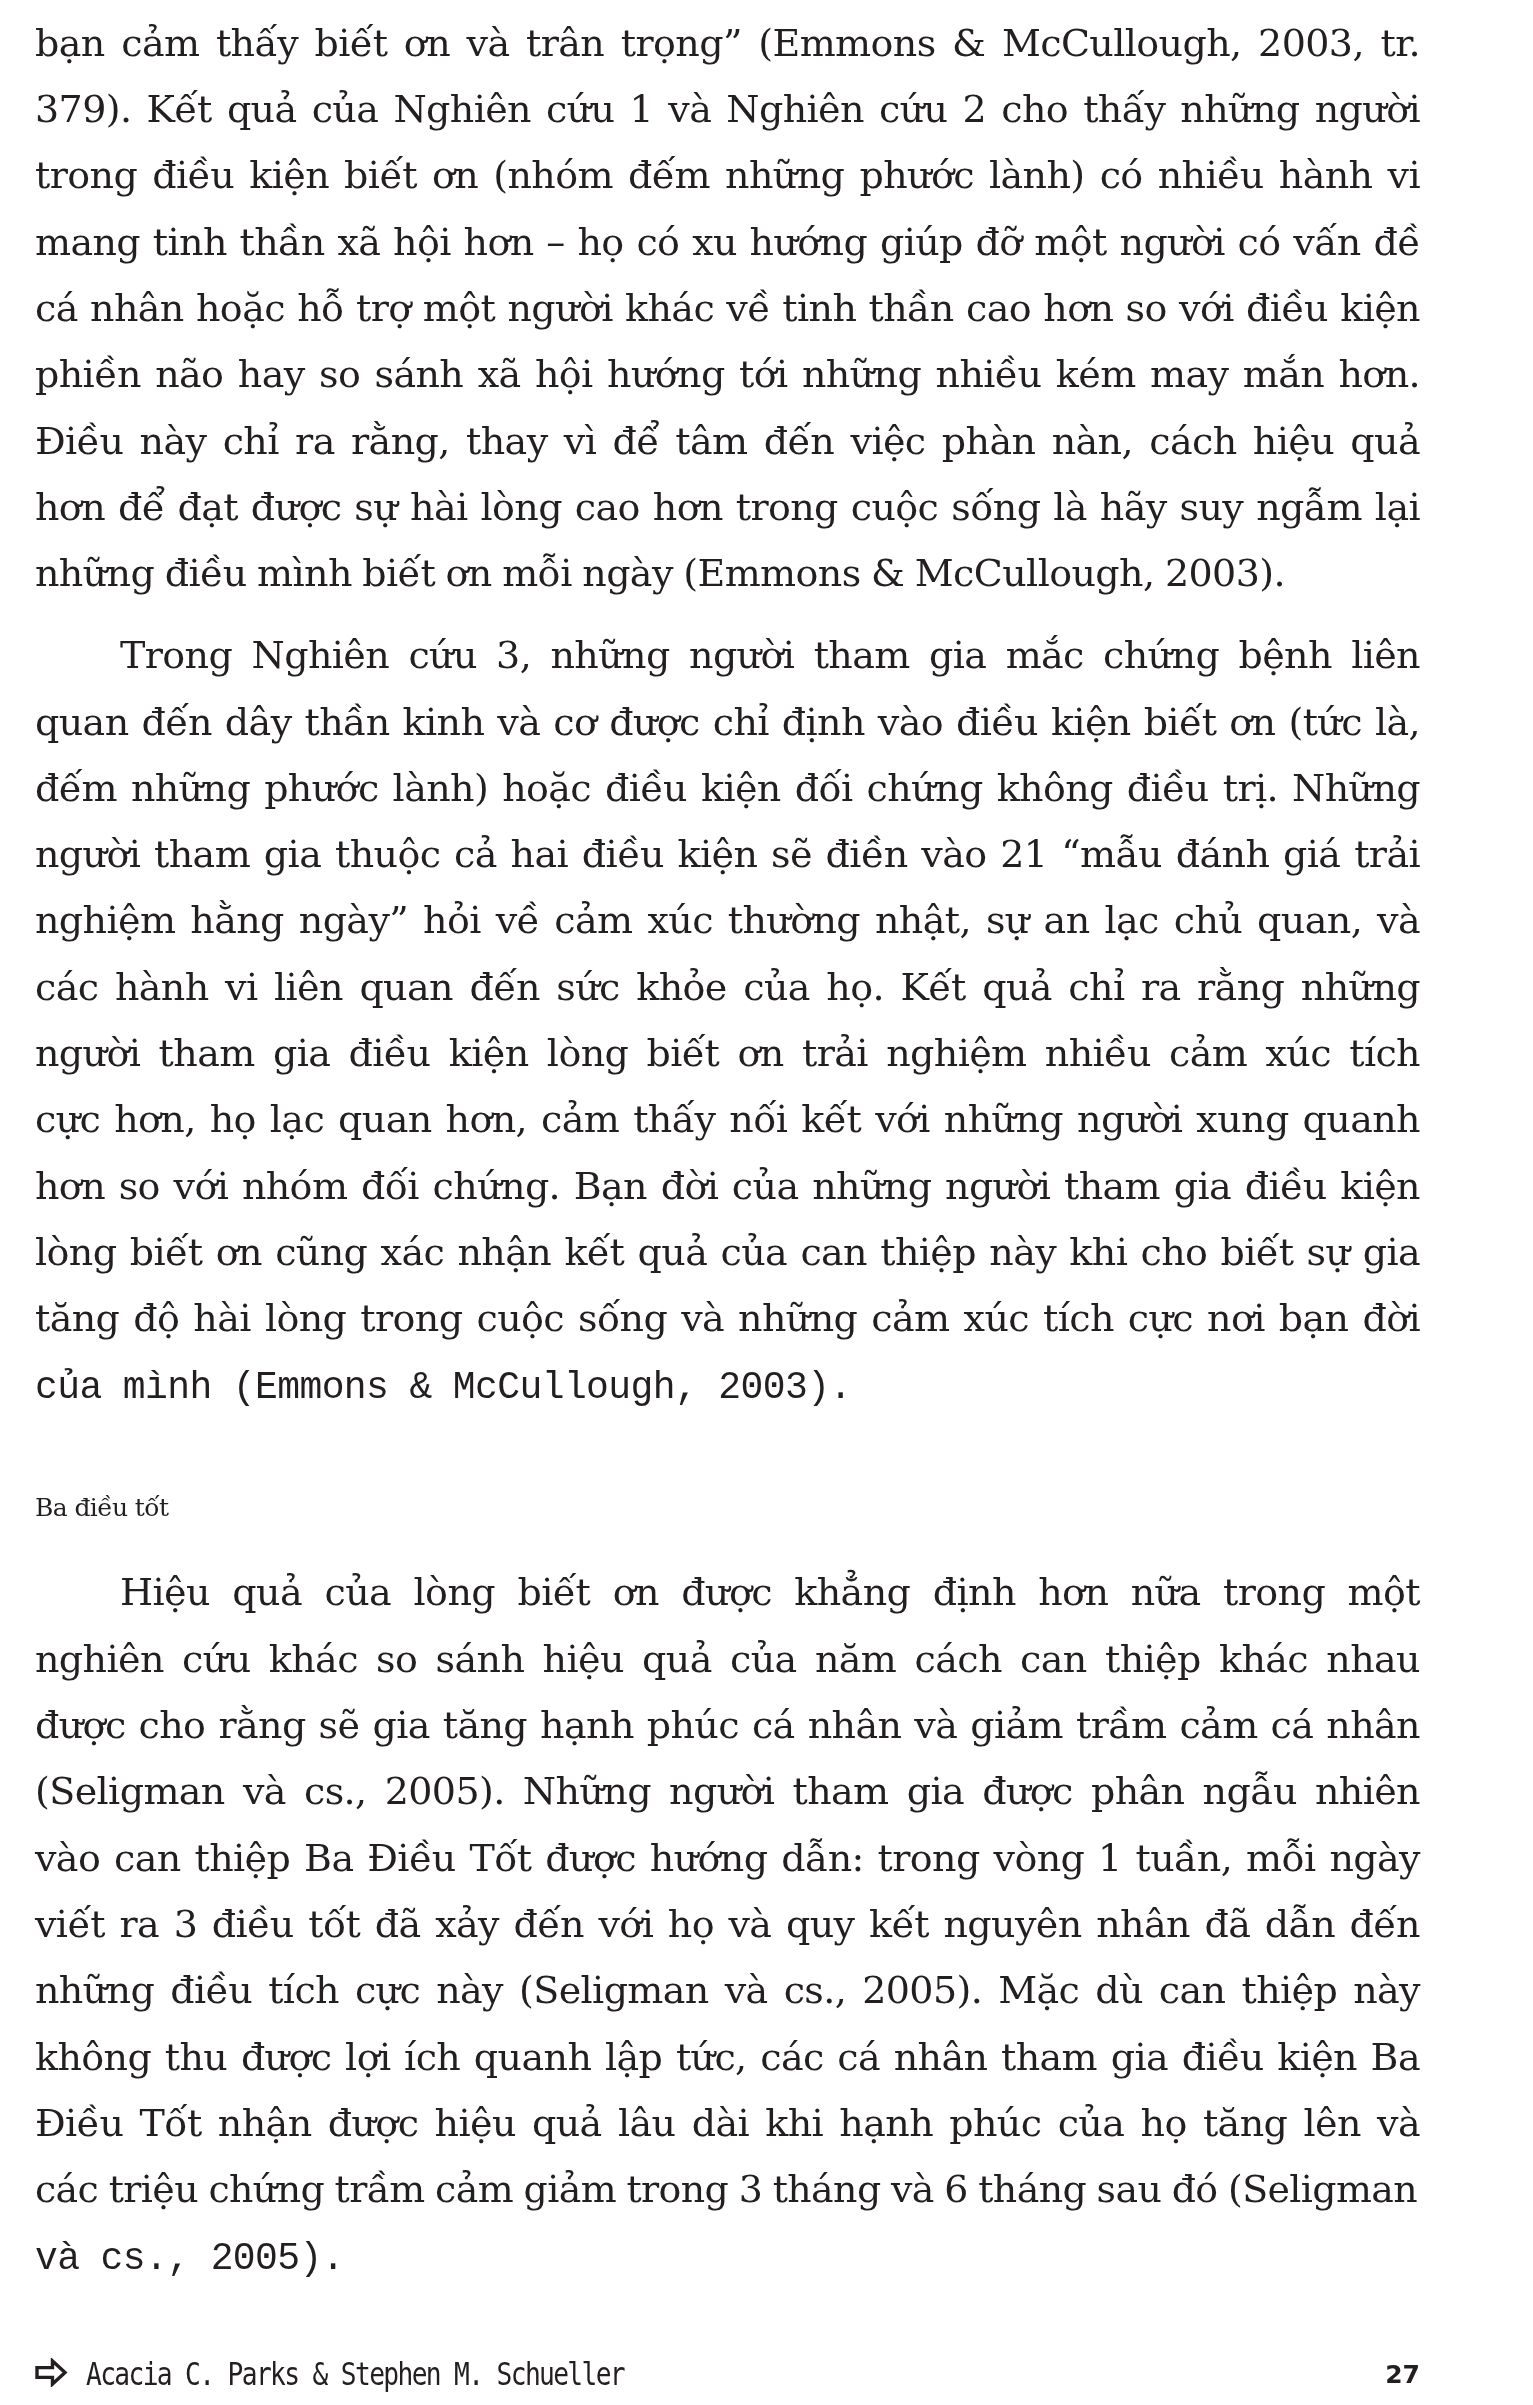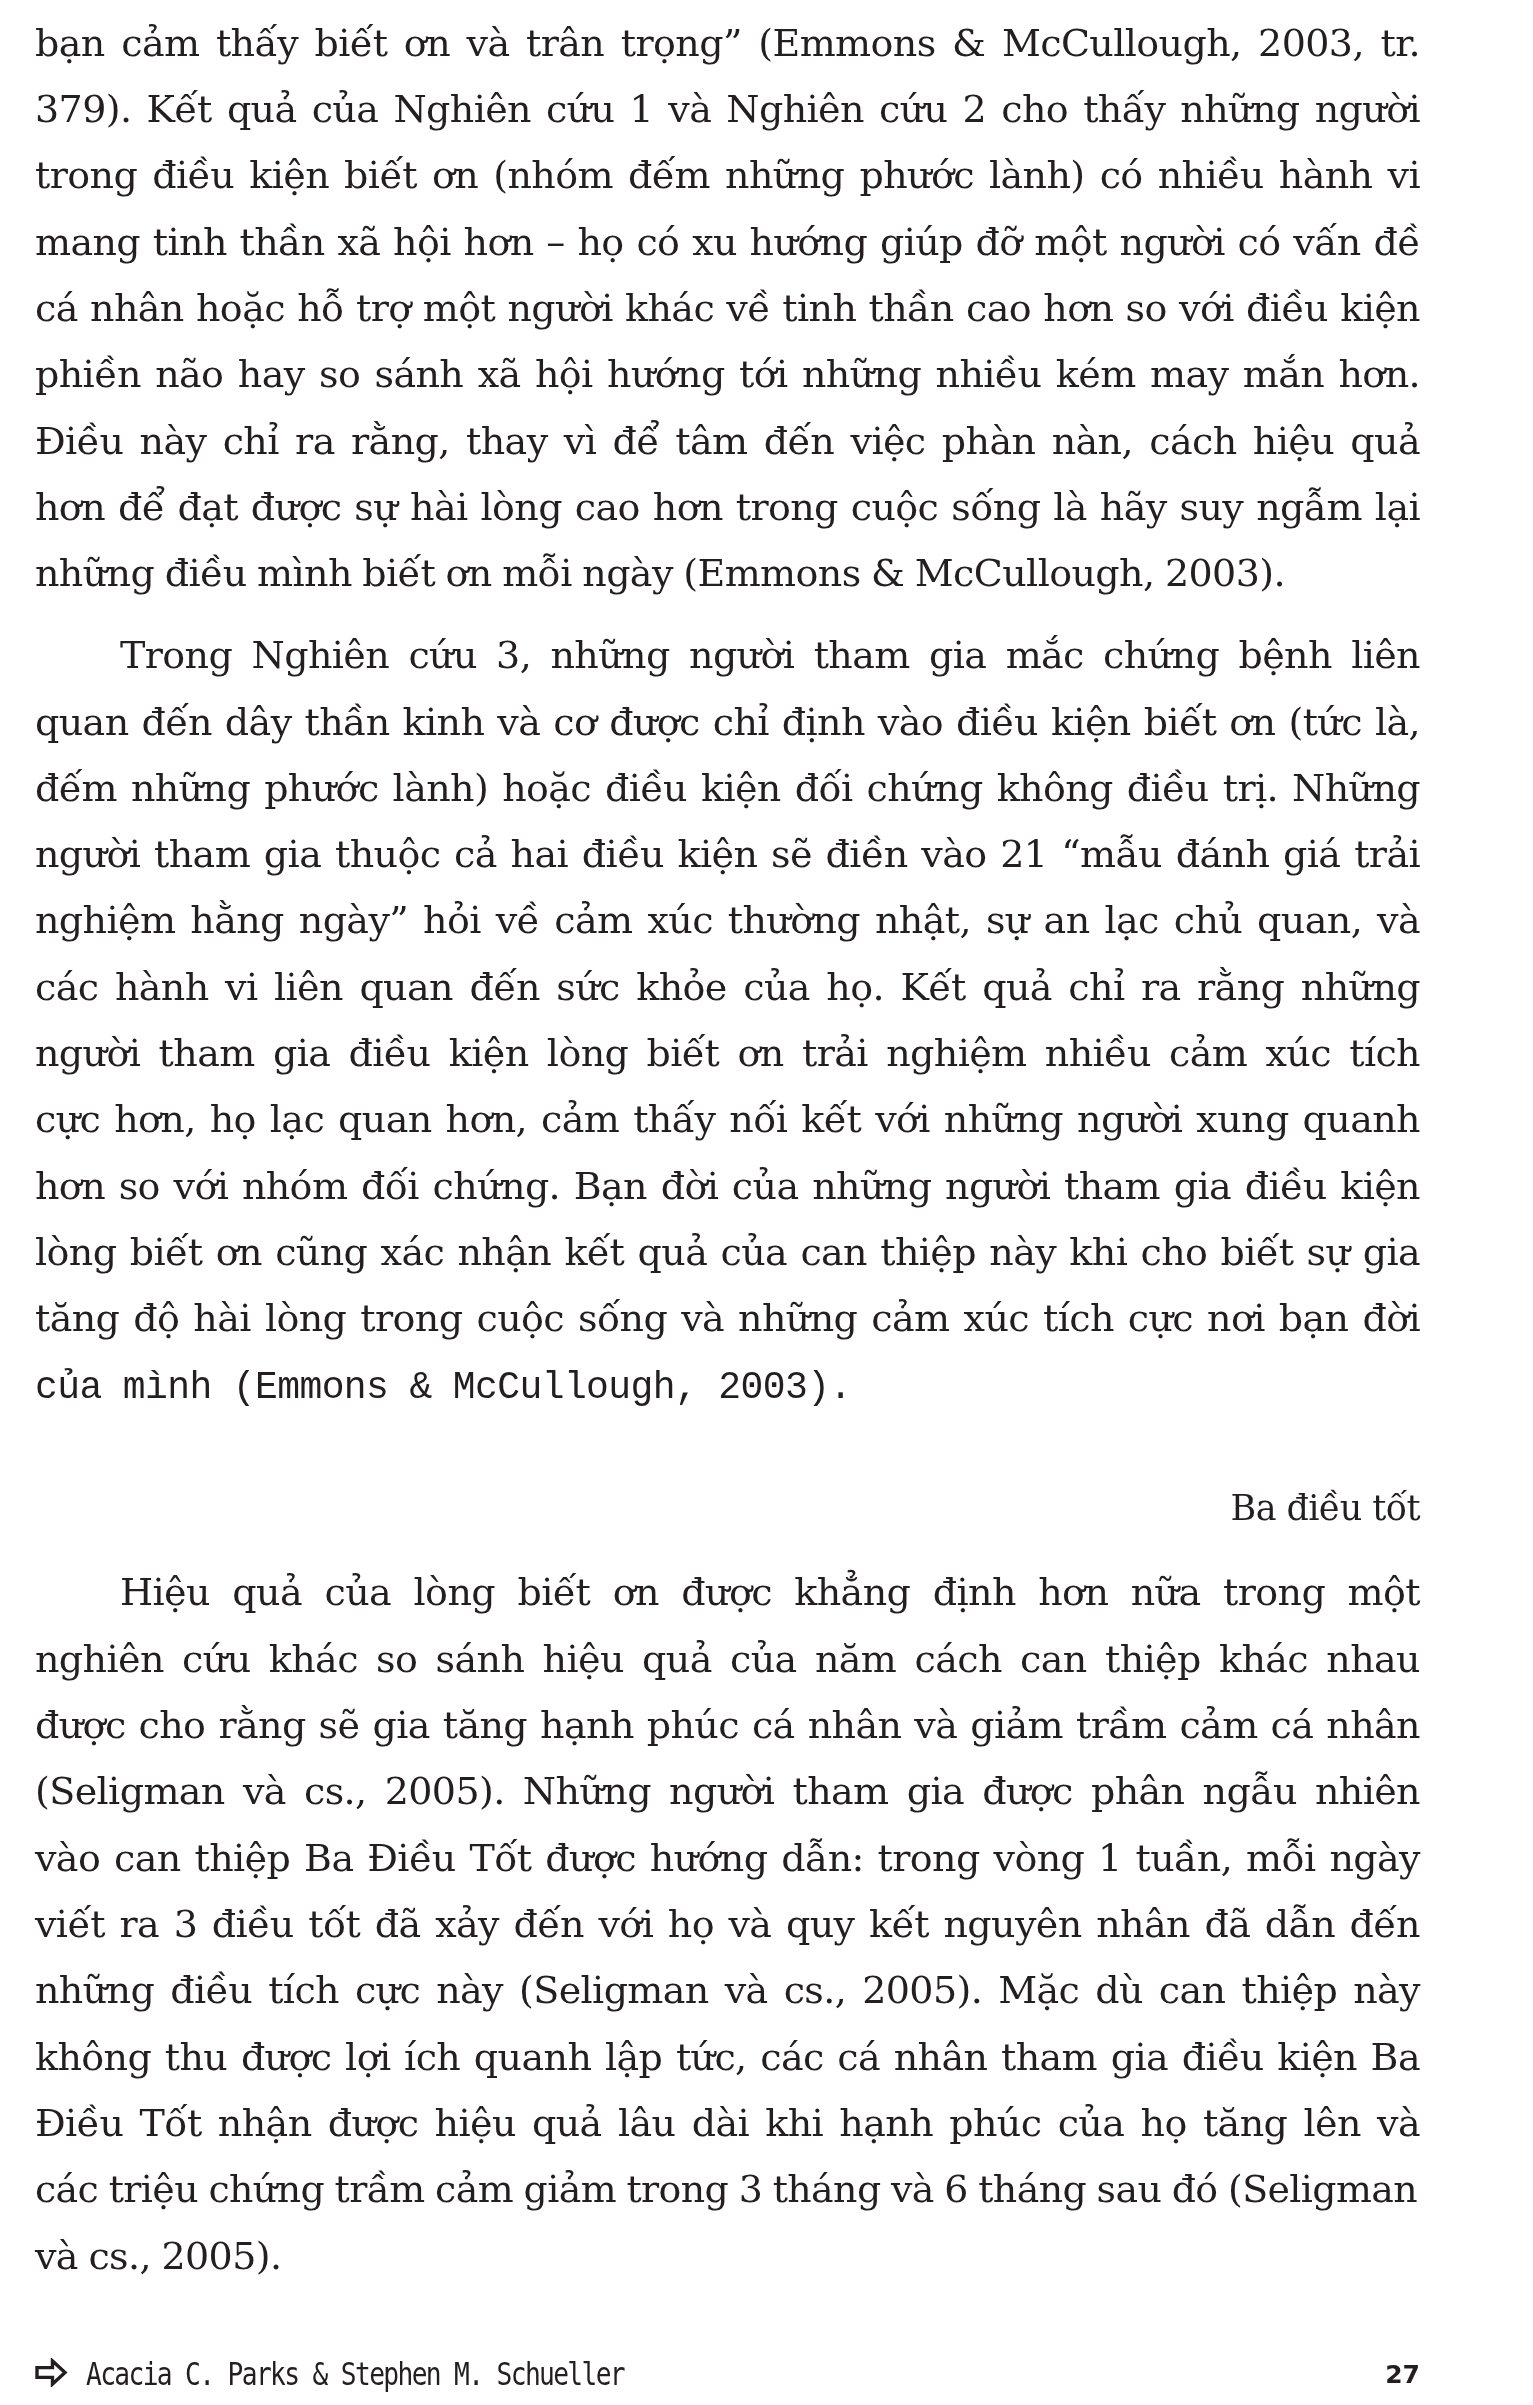--- a/index.html
+++ b/index.html
@@ -4,21 +4,21 @@
 <style>
   html, body { margin: 0; padding: 0; background: #ffffff; }
   body { width: 1533px; height: 2406px; position: relative; overflow: hidden; }
   .page { position: absolute; left: 35px; top: 0; width: 1385px; color: #231f20;
           font-family: "DejaVu Serif", "Liberation Serif", serif; }
   .line { position: absolute; left: 0; width: 1385px; height: 66px; font-size: 38px;
           line-height: 66px; white-space: nowrap; text-align: justify; text-align-last: justify;
           letter-spacing: -0.6px; word-spacing: -1px; }
   .line.last { text-align-last: left; }
   .line.indent { padding-left: 85px; width: 1300px; }
-  .heading { position: absolute; left: 0; width: 1385px; text-align: right; font-size: 35px;
+  .heading { position: absolute; left: 0; width: 1385px; text-align: left; font-size: 25px;
              line-height: 66px; letter-spacing: -0.6px; }
   .footer { position: absolute; left: 35px; top: 2350px; width: 1385px; height: 49px; }
   .footer-arrow { position: absolute; left: 0; top: 7.8px; width: 33px; height: 29px; }
   .footer-authors { position: absolute; left: 51px; top: 0; font-family: "DejaVu Sans Mono", "Liberation Mono", monospace;
                     font-size: 32px; line-height: 49px; color: #231f20; letter-spacing: -2px; font-stretch: condensed;
                     transform: scaleX(0.82); transform-origin: left center; }
   .page-number { position: absolute; right: 0; top: 0; font-family: "DejaVu Sans", "Liberation Sans", sans-serif;
                  font-weight: bold; font-size: 25px; line-height: 49px; color: #231f20; }
 </style>
 </head>
@@ -59,21 +59,21 @@
     <div class="line indent" style="top:1559px"><span style="white-space: nowrap; word-spacing: -1px;">Hiệu quả của lòng biết ơn được khẳng định hơn nữa trong một</span></div>
     <div class="line" style="top:1626px"><span style="white-space: nowrap; word-spacing: -1px;">nghiên cứu khác so sánh hiệu quả của năm cách can thiệp khác nhau</span></div>
     <div class="line" style="top:1692px"><span style="white-space: nowrap; word-spacing: -1px;">được cho rằng sẽ gia tăng hạnh phúc cá nhân và giảm trầm cảm cá nhân</span></div>
     <div class="line" style="top:1758px"><span style="white-space: nowrap; word-spacing: -1px;">(Seligman và cs., 2005). Những người tham gia được phân ngẫu nhiên</span></div>
     <div class="line" style="top:1825px"><span style="white-space: nowrap; word-spacing: -1px;">vào can thiệp Ba Điều Tốt được hướng dẫn: trong vòng 1 tuần, mỗi ngày</span></div>
     <div class="line" style="top:1891px"><span style="white-space: nowrap; word-spacing: -1px;">viết ra 3 điều tốt đã xảy đến với họ và quy kết nguyên nhân đã dẫn đến</span></div>
     <div class="line" style="top:1957px"><span style="white-space: nowrap; word-spacing: -1px; margin-top: 12px;">những điều tích cực này (Seligman và cs., 2005). Mặc dù can thiệp này</span></div>
     <div class="line" style="top:2024px"><span style="white-space: nowrap; word-spacing: -1px;">không thu được lợi ích quanh lập tức, các cá nhân tham gia điều kiện Ba</span></div>
     <div class="line" style="top:2090px"><span style="white-space: nowrap; word-spacing: -1px;">Điều Tốt nhận được hiệu quả lâu dài khi hạnh phúc của họ tăng lên và</span></div>
     <div class="line" style="top:2156px"><span style="white-space: nowrap; display: inline-block; transform: scaleX(0.997103); transform-origin: left center;">các triệu chứng trầm cảm giảm trong 3 tháng và 6 tháng sau đó (Seligman</span></div>
-    <div class="line last" style="top:2223px"><span style="white-space: nowrap;">và cs., 2005).</span></div>
+    <div class="line last" style="top:2223px"><span style="white-space: nowrap; font-family: Liberation Mono, monospace;">và cs., 2005).</span></div>
   </div>
 </div>
 
 <div class="footer">
   <span class="footer-arrow">
     <svg width="33" height="29" viewBox="0 0 34 30" xmlns="http://www.w3.org/2000/svg">
       <path d="M2 10 H18 V3 L31 15 L18 27 V20 H2 Z" fill="none" stroke="#231f20" stroke-width="3.5" stroke-linejoin="miter"></path>
     </svg>
   </span>
   <span class="footer-authors">Acacia C. Parks &amp; Stephen M. Schueller</span>

